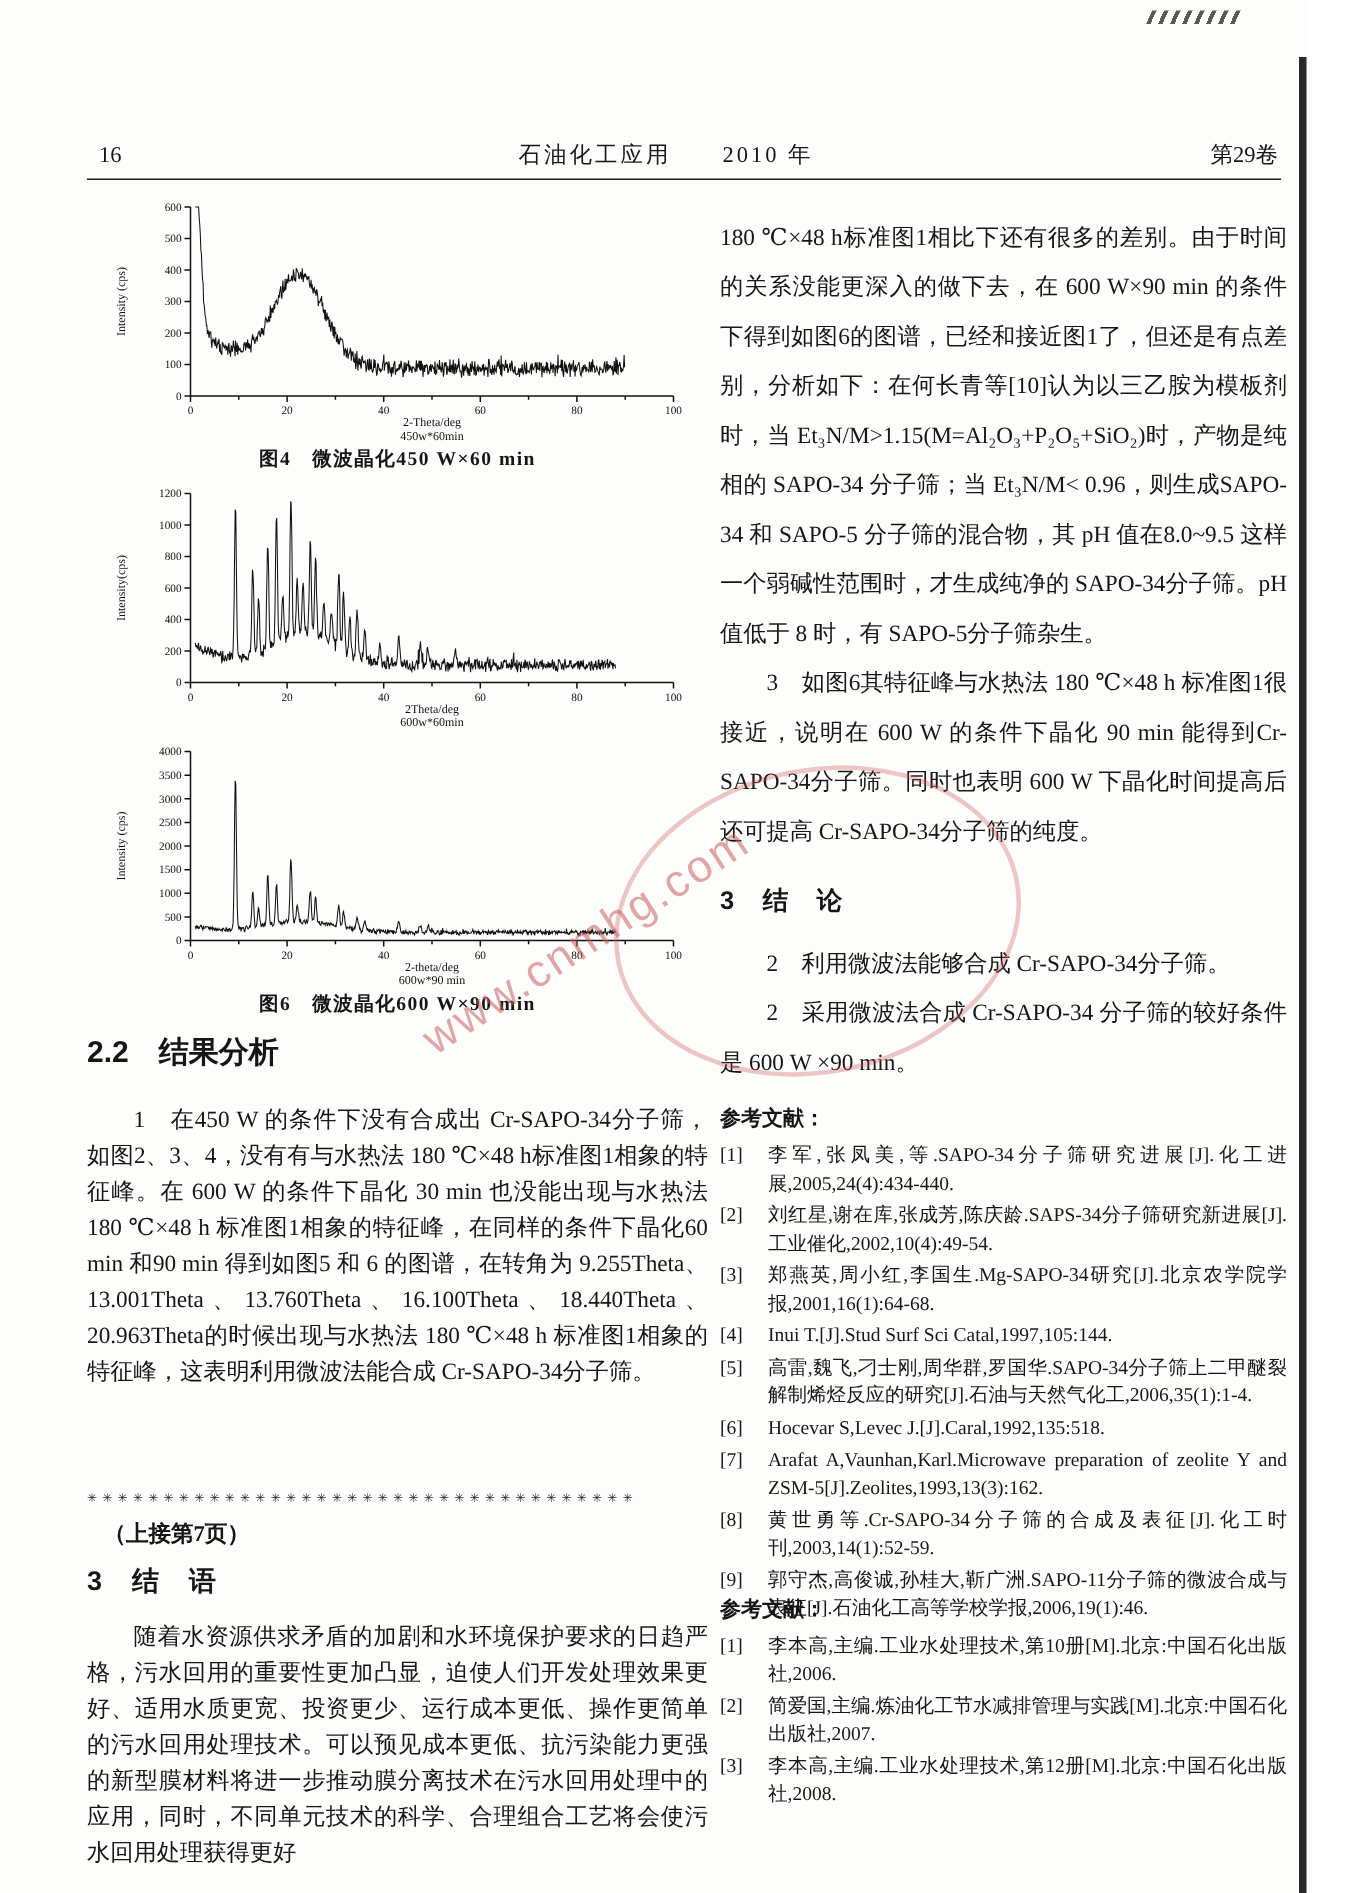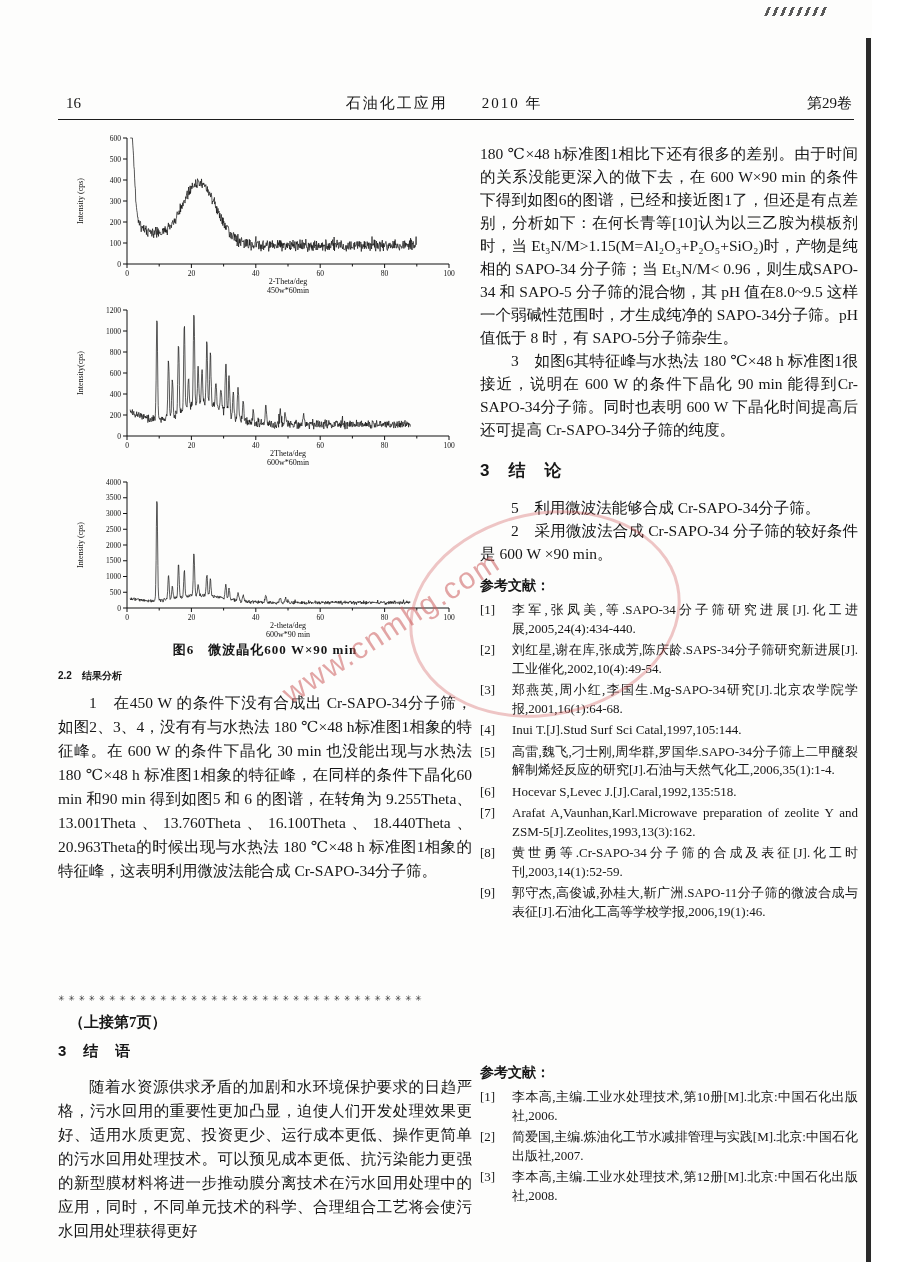--- a/index.html
+++ b/index.html
@@ -19,26 +19,26 @@
   .left-top{left:58px;top:130px;width:414px;}
   .right-top{left:480px;top:142px;width:378px;}
   .left-bottom{left:58px;top:994px;width:414px;}
   .right-bottom{left:480px;top:1052px;width:378px;}
   
   .figure{margin:0 0 6px 0;text-align:center;}
   .chart{display:flex;justify-content:center;}
   .figcap{font-size:13px;font-weight:bold;margin-top:1px;letter-spacing:1px;}
   
   .body{font-size:15.5px;line-height:24px;text-align:justify;margin:0;}
-  .rt .body{line-height:23px;}
+  .rt .body{line-height:33px;}
   .indent{text-indent:2em;}
   .hei{font-family:"Liberation Sans","DejaVu Sans",sans-serif;font-weight:bold;}
-  .h3{font-size:10px;margin:10px 0 8px 0;}
+  .h3{font-size:20px;margin:10px 0 20px 0;}
   .h2{font-size:17px;margin:18px 0 14px 0;letter-spacing:1px;}
-  .h2b{font-size:15px;margin:10px 0 14px 0;letter-spacing:1px;}
+  .h2b{font-size:18px;margin:10px 0 14px 0;letter-spacing:1px;}
   .ref-label{font-size:14px;margin:12px 0 6px 0;}
   .refs{margin:0;}
   .ref{display:flex;font-size:13px;line-height:18.5px;margin-bottom:3px;}
   .ref-num{flex:0 0 32px;}
   .ref-text{flex:1;text-align:justify;}
   .divider{font-size:8px;letter-spacing:3.5px;white-space:nowrap;overflow:hidden;color:#2a2a2a;margin:0 0 10px 0;}
   .continued{font-size:15px;font-weight:bold;margin:2px 0 0 11px;}
   
   .wm-circle{position:absolute;left:408px;top:512px;width:268px;height:198px;border:3px solid rgba(208,82,82,.32);
              border-radius:50%;transform:rotate(-12deg);pointer-events:none;}
@@ -97,20 +97,21 @@
             <text x="315.6" y="146" text-anchor="middle" font-size="7.5" fill="#111" style="font-family: &quot;Liberation Serif&quot;, &quot;DejaVu Serif&quot;, serif;">80</text>
             <line x1="347.8" y1="134" x2="347.8" y2="136.5" stroke="#111" stroke-width="1"></line>
             <line x1="380" y1="134" x2="380" y2="138" stroke="#111" stroke-width="1"></line>
             <text x="380" y="146" text-anchor="middle" font-size="7.5" fill="#111" style="font-family: &quot;Liberation Serif&quot;, &quot;DejaVu Serif&quot;, serif;">100</text>
             <text x="14" y="71" text-anchor="middle" font-size="8" fill="#111" transform="rotate(-90 14 71)" style="font-family: &quot;Liberation Serif&quot;, &quot;DejaVu Serif&quot;, serif;">Intensity (cps)</text>
             <text x="219" y="154" text-anchor="middle" font-size="8" fill="#111" style="font-family: &quot;Liberation Serif&quot;, &quot;DejaVu Serif&quot;, serif;">2-Theta/deg</text>
             <text x="219" y="163" text-anchor="middle" font-size="8" fill="#111" style="font-family: &quot;Liberation Serif&quot;, &quot;DejaVu Serif&quot;, serif;">450w*60min</text>
             <path d="M61.2 8.0L61.6 8.0L62.0 8.0L62.3 8.0L62.7 8.0L63.1 8.0L63.4 8.0L63.8 15.2L64.2 20.3L64.5 25.2L64.9 36.5L65.3 39.3L65.6 48.2L66.0 55.9L66.4 58.7L66.7 71.0L67.1 73.4L67.5 77.6L67.8 80.5L68.2 82.5L68.6 87.1L68.9 87.0L69.3 92.7L69.7 90.0L70.0 91.9L70.4 95.3L70.8 91.3L71.1 91.4L71.5 91.4L71.9 98.2L72.2 101.8L72.6 97.2L73.0 96.0L73.3 96.9L73.7 98.2L74.1 96.3L74.4 100.7L74.8 95.1L75.2 100.5L75.5 102.3L75.9 99.5L76.3 98.0L76.7 99.4L77.0 95.8L77.4 104.5L77.8 99.6L78.1 105.1L78.5 104.8L78.9 106.6L79.2 98.5L79.6 98.7L80.0 100.5L80.3 101.3L80.7 101.9L81.1 99.8L81.4 101.1L81.8 103.7L82.2 100.7L82.5 101.5L82.9 106.4L83.3 100.3L83.6 98.7L84.0 104.7L84.4 104.2L84.7 107.8L85.1 100.5L85.5 101.1L85.8 104.6L86.2 102.3L86.6 97.0L86.9 101.0L87.3 101.1L87.7 107.5L88.0 97.0L88.4 103.2L88.8 104.6L89.1 98.6L89.5 106.4L89.9 100.4L90.2 103.2L90.6 103.4L91.0 101.9L91.3 104.0L91.7 104.6L92.1 104.0L92.4 104.7L92.8 104.6L93.2 104.1L93.6 98.8L93.9 100.1L94.3 98.1L94.7 103.6L95.0 99.9L95.4 98.3L95.8 101.8L96.1 96.4L96.5 102.1L96.9 98.7L97.2 102.7L97.6 100.1L98.0 101.0L98.3 105.0L98.7 97.1L99.1 95.4L99.4 92.9L99.8 96.7L100.2 94.5L100.5 97.0L100.9 99.3L101.3 96.6L101.6 95.6L102.0 94.9L102.4 97.8L102.7 94.7L103.1 92.0L103.5 92.0L103.8 90.4L104.2 93.4L104.6 94.6L104.9 92.4L105.3 88.7L105.7 92.6L106.0 88.8L106.4 91.9L106.8 93.6L107.1 88.8L107.5 87.9L107.9 82.5L108.2 81.7L108.6 82.9L109.0 84.7L109.4 83.7L109.7 84.2L110.1 80.7L110.5 84.1L110.8 84.1L111.2 73.7L111.6 82.0L111.9 75.5L112.3 78.1L112.7 75.2L113.0 78.8L113.4 75.1L113.8 72.7L114.1 76.1L114.5 71.1L114.9 70.9L115.2 70.1L115.6 71.7L116.0 73.1L116.3 71.3L116.7 66.7L117.1 68.6L117.4 65.2L117.8 63.0L118.2 60.8L118.5 67.8L118.9 69.1L119.3 61.8L119.6 57.0L120.0 65.1L120.4 61.5L120.7 64.1L121.1 55.8L121.5 63.5L121.8 60.4L122.2 56.0L122.6 57.0L122.9 58.9L123.3 52.9L123.7 57.3L124.0 57.4L124.4 57.1L124.8 57.1L125.1 56.4L125.5 53.7L125.9 57.1L126.3 56.4L126.6 49.6L127.0 52.5L127.4 57.2L127.7 55.2L128.1 57.8L128.5 48.7L128.8 49.8L129.2 50.3L129.6 51.6L129.9 51.7L130.3 56.0L130.7 55.0L131.0 53.5L131.4 51.2L131.8 54.8L132.1 56.2L132.5 48.9L132.9 54.7L133.2 57.9L133.6 53.6L134.0 53.0L134.3 54.8L134.7 52.9L135.1 54.0L135.4 54.7L135.8 56.8L136.2 54.8L136.5 55.4L136.9 54.7L137.3 59.8L137.6 61.3L138.0 60.5L138.4 56.5L138.7 62.4L139.1 59.5L139.5 63.6L139.8 65.6L140.2 62.5L140.6 61.8L140.9 64.8L141.3 64.3L141.7 67.1L142.1 62.9L142.4 64.3L142.8 67.2L143.2 74.1L143.5 71.1L143.9 71.7L144.3 71.6L144.6 69.7L145.0 70.2L145.4 67.4L145.7 74.1L146.1 71.7L146.5 77.5L146.8 78.1L147.2 76.3L147.6 83.0L147.9 76.5L148.3 84.2L148.7 81.9L149.0 78.4L149.4 82.7L149.8 82.0L150.1 81.2L150.5 88.0L150.9 83.1L151.2 88.5L151.6 91.1L152.0 86.2L152.3 84.4L152.7 88.6L153.1 93.9L153.4 87.6L153.8 95.6L154.2 87.8L154.5 92.7L154.9 91.3L155.3 98.0L155.6 96.9L156.0 92.9L156.4 99.3L156.7 95.8L157.1 99.8L157.5 97.7L157.8 95.3L158.2 96.2L158.6 96.0L159.0 96.0L159.3 96.8L159.7 98.8L160.1 103.3L160.4 107.2L160.8 103.6L161.2 102.0L161.5 103.7L161.9 108.3L162.3 103.4L162.6 102.8L163.0 109.2L163.4 106.7L163.7 105.8L164.1 104.9L164.5 102.4L164.8 102.9L165.2 110.5L165.6 104.3L165.9 107.2L166.3 104.4L166.7 111.1L167.0 110.2L167.4 112.0L167.8 105.6L168.1 116.0L168.5 113.0L168.9 104.1L169.2 109.7L169.6 117.0L170.0 111.8L170.3 108.7L170.7 113.2L171.1 109.4L171.4 114.0L171.8 115.8L172.2 108.1L172.5 107.5L172.9 110.6L173.3 111.7L173.6 111.0L174.0 111.6L174.4 110.6L174.7 112.3L175.1 118.0L175.5 115.6L175.9 110.7L176.2 109.6L176.6 116.4L177.0 116.7L177.3 109.0L177.7 115.8L178.1 115.9L178.4 109.6L178.8 115.5L179.2 117.8L179.5 118.1L179.9 116.6L180.3 109.3L180.6 115.3L181.0 110.0L181.4 114.1L181.7 116.1L182.1 120.4L182.5 118.4L182.8 112.1L183.2 113.0L183.6 115.2L183.9 117.2L184.3 115.5L184.7 118.3L185.0 116.6L185.4 117.1L185.8 116.4L186.1 112.2L186.5 111.2L186.9 106.4L187.2 117.2L187.6 113.6L188.0 112.2L188.3 112.5L188.7 111.5L189.1 111.7L189.4 113.5L189.8 119.2L190.2 110.9L190.5 112.7L190.9 117.5L191.3 118.7L191.7 114.6L192.0 121.2L192.4 116.0L192.8 114.7L193.1 119.0L193.5 112.8L193.9 111.7L194.2 110.6L194.6 119.9L195.0 116.3L195.3 117.7L195.7 115.6L196.1 117.4L196.4 115.9L196.8 116.1L197.2 112.7L197.5 115.7L197.9 114.9L198.3 110.6L198.6 111.9L199.0 116.0L199.4 116.4L199.7 121.4L200.1 117.9L200.5 111.5L200.8 118.0L201.2 117.3L201.6 111.7L201.9 117.0L202.3 113.2L202.7 113.0L203.0 113.6L203.4 110.4L203.8 117.9L204.1 113.2L204.5 116.8L204.9 114.2L205.2 116.8L205.6 118.6L206.0 114.4L206.3 115.2L206.7 114.8L207.1 115.7L207.4 116.2L207.8 118.1L208.2 115.7L208.6 110.2L208.9 117.8L209.3 112.6L209.7 115.1L210.0 113.7L210.4 110.4L210.8 116.5L211.1 110.5L211.5 117.3L211.9 110.6L212.2 116.4L212.6 112.5L213.0 121.3L213.3 116.6L213.7 113.4L214.1 118.0L214.4 113.3L214.8 115.1L215.2 113.3L215.5 113.1L215.9 114.1L216.3 119.8L216.6 118.2L217.0 118.5L217.4 113.9L217.7 116.9L218.1 112.7L218.5 118.0L218.8 114.9L219.2 113.2L219.6 114.8L219.9 115.7L220.3 115.1L220.7 119.1L221.0 111.0L221.4 120.0L221.8 118.0L222.1 118.9L222.5 112.4L222.9 114.6L223.2 113.7L223.6 116.4L224.0 110.0L224.4 116.4L224.7 114.3L225.1 118.2L225.5 116.4L225.8 111.5L226.2 115.6L226.6 121.1L226.9 119.0L227.3 111.8L227.7 114.3L228.0 112.4L228.4 111.4L228.8 119.9L229.1 118.9L229.5 113.9L229.9 116.0L230.2 117.3L230.6 117.6L231.0 109.6L231.3 118.1L231.7 114.1L232.1 113.6L232.4 118.8L232.8 114.8L233.2 109.9L233.5 118.9L233.9 119.1L234.3 112.7L234.6 112.7L235.0 118.5L235.4 117.8L235.7 113.0L236.1 115.3L236.5 114.3L236.8 109.1L237.2 113.3L237.6 117.6L237.9 117.2L238.3 117.6L238.7 121.8L239.0 118.9L239.4 112.9L239.8 116.6L240.1 120.4L240.5 113.7L240.9 117.4L241.3 116.0L241.6 113.5L242.0 112.7L242.4 118.5L242.7 114.7L243.1 120.4L243.5 115.6L243.8 118.2L244.2 120.7L244.6 112.4L244.9 114.8L245.3 117.9L245.7 110.7L246.0 113.7L246.4 115.9L246.8 115.1L247.1 120.0L247.5 111.0L247.9 116.1L248.2 120.0L248.6 119.6L249.0 114.6L249.3 117.3L249.7 113.0L250.1 118.1L250.4 116.2L250.8 114.8L251.2 115.2L251.5 117.9L251.9 115.5L252.3 117.3L252.6 113.2L253.0 116.5L253.4 112.6L253.7 120.5L254.1 116.0L254.5 114.8L254.8 116.4L255.2 116.0L255.6 114.8L255.9 116.7L256.3 121.3L256.7 109.7L257.0 109.6L257.4 113.1L257.8 118.8L258.2 116.0L258.5 117.8L258.9 120.0L259.3 113.6L259.6 118.3L260.0 115.6L260.4 119.8L260.7 113.1L261.1 116.0L261.5 117.5L261.8 118.1L262.2 113.9L262.6 111.1L262.9 114.5L263.3 111.7L263.7 109.6L264.0 115.8L264.4 113.4L264.8 119.9L265.1 107.0L265.5 120.9L265.9 113.1L266.2 113.6L266.6 113.4L267.0 114.9L267.3 117.3L267.7 113.5L268.1 109.9L268.4 115.0L268.8 114.9L269.2 112.6L269.5 118.5L269.9 117.5L270.3 115.4L270.6 114.6L271.0 112.0L271.4 117.4L271.7 115.8L272.1 110.5L272.5 112.0L272.8 117.3L273.2 117.0L273.6 119.0L274.0 115.6L274.3 114.1L274.7 119.3L275.1 119.3L275.4 119.9L275.8 119.4L276.2 119.5L276.5 117.1L276.9 115.3L277.3 121.3L277.6 117.4L278.0 115.5L278.4 118.5L278.7 117.6L279.1 112.8L279.5 118.8L279.8 119.4L280.2 118.0L280.6 111.6L280.9 114.5L281.3 117.6L281.7 119.5L282.0 111.5L282.4 118.2L282.8 117.4L283.1 117.1L283.5 118.0L283.9 118.4L284.2 117.2L284.6 114.4L285.0 113.0L285.3 119.7L285.7 112.1L286.1 114.5L286.4 116.3L286.8 116.5L287.2 114.7L287.5 114.6L287.9 111.6L288.3 113.4L288.6 118.6L289.0 111.4L289.4 115.9L289.7 115.9L290.1 116.2L290.5 111.4L290.9 117.3L291.2 112.9L291.6 112.1L292.0 112.1L292.3 121.5L292.7 114.6L293.1 114.2L293.4 117.5L293.8 118.6L294.2 114.9L294.5 114.5L294.9 117.0L295.3 111.2L295.6 118.8L296.0 111.8L296.4 117.2L296.7 116.1L297.1 117.5L297.5 118.6L297.8 117.0L298.2 111.6L298.6 115.7L298.9 115.3L299.3 113.0L299.7 118.7L300.0 112.6L300.4 115.1L300.8 115.4L301.1 120.8L301.5 113.5L301.9 114.6L302.2 113.8L302.6 119.0L303.0 106.5L303.3 115.5L303.7 114.8L304.1 114.2L304.4 113.7L304.8 115.3L305.2 109.7L305.5 117.4L305.9 110.0L306.3 118.5L306.7 121.2L307.0 116.7L307.4 111.1L307.8 113.7L308.1 117.9L308.5 113.1L308.9 118.7L309.2 118.7L309.6 116.1L310.0 113.6L310.3 113.7L310.7 111.7L311.1 121.4L311.4 114.6L311.8 112.5L312.2 116.9L312.5 114.2L312.9 113.5L313.3 110.1L313.6 117.9L314.0 114.3L314.4 121.0L314.7 113.2L315.1 117.0L315.5 116.5L315.8 114.4L316.2 113.6L316.6 112.6L316.9 111.4L317.3 113.9L317.7 117.8L318.0 119.5L318.4 120.5L318.8 118.2L319.1 114.7L319.5 118.3L319.9 113.4L320.2 116.1L320.6 115.4L321.0 112.9L321.3 115.1L321.7 118.1L322.1 114.5L322.4 116.7L322.8 116.6L323.2 116.5L323.6 118.4L323.9 111.1L324.3 112.3L324.7 117.9L325.0 116.2L325.4 111.2L325.8 118.1L326.1 109.5L326.5 114.9L326.9 113.7L327.2 114.0L327.6 118.1L328.0 117.8L328.3 117.1L328.7 113.8L329.1 115.7L329.4 116.7L329.8 118.1L330.2 119.1L330.5 120.3L330.9 114.3L331.3 116.3L331.6 116.2L332.0 116.0L332.4 116.2L332.7 118.4L333.1 118.1L333.5 116.1L333.8 112.6L334.2 111.0L334.6 116.8L334.9 118.5L335.3 113.5L335.7 110.7L336.0 117.5L336.4 112.7L336.8 116.3L337.1 115.5L337.5 113.4L337.9 114.8L338.2 114.1L338.6 115.5L339.0 116.9L339.3 113.8L339.7 119.7L340.1 119.0L340.5 110.6L340.8 117.2L341.2 117.5L341.6 108.1L341.9 119.1L342.3 109.8L342.7 112.2L343.0 120.0L343.4 113.2L343.8 114.2L344.1 111.3L344.5 112.8L344.9 118.2L345.2 115.1L345.6 117.5L346.0 116.5L346.3 116.7L346.7 114.0L347.1 106.6L347.4 114.8" fill="none" stroke="#111" stroke-width="0.7"></path>
           </svg>
         </div>
+      <figcaption class="figcap">图4　微波晶化450 W×60 min</figcaption>
     </figure>
     <figure class="figure" style="margin:0 0 6px 0;">
       <div class="chart">
           <svg width="392" height="166">
             <line x1="58" y1="8" x2="58" y2="134" stroke="#111" stroke-width="1"></line>
             <line x1="58" y1="134" x2="380" y2="134" stroke="#111" stroke-width="1"></line>
             <line x1="58" y1="134" x2="54" y2="134" stroke="#111" stroke-width="1"></line>
             <text x="52" y="136.5" text-anchor="end" font-size="7.5" fill="#111" style="font-family: &quot;Liberation Serif&quot;, &quot;DejaVu Serif&quot;, serif;">0</text>
             <line x1="58" y1="113" x2="54" y2="113" stroke="#111" stroke-width="1"></line>
             <text x="52" y="115.5" text-anchor="end" font-size="7.5" fill="#111" style="font-family: &quot;Liberation Serif&quot;, &quot;DejaVu Serif&quot;, serif;">200</text>
@@ -199,21 +200,21 @@
 
     <h3 class="hei h3">2.2　结果分析</h3>
     <p class="body indent">1　在450 W 的条件下没有合成出 Cr-SAPO-34分子筛，如图2、3、4，没有有与水热法 180 ℃×48 h标准图1相象的特征峰。在 600 W 的条件下晶化 30 min 也没能出现与水热法 180 ℃×48 h 标准图1相象的特征峰，在同样的条件下晶化60 min 和90 min 得到如图5 和 6 的图谱，在转角为 9.255Theta、13.001Theta、13.760Theta、16.100Theta、18.440Theta、20.963Theta的时候出现与水热法 180 ℃×48 h 标准图1相象的特征峰，这表明利用微波法能合成 Cr-SAPO-34分子筛。</p>
   </div>
 
   <div class="col right-top rt">
     <p class="body">180 ℃×48 h标准图1相比下还有很多的差别。由于时间的关系没能更深入的做下去，在 600 W×90 min 的条件下得到如图6的图谱，已经和接近图1了，但还是有点差别，分析如下：在何长青等[10]认为以三乙胺为模板剂时，当 Et₃N/M&gt;1.15(M=Al₂O₃+P₂O₅+SiO₂)时，产物是纯相的 SAPO-34 分子筛；当 Et₃N/M&lt; 0.96，则生成SAPO-34 和 SAPO-5 分子筛的混合物，其 pH 值在8.0~9.5 这样一个弱碱性范围时，才生成纯净的 SAPO-34分子筛。pH 值低于 8 时，有 SAPO-5分子筛杂生。</p>
     <p class="body indent">3　如图6其特征峰与水热法 180 ℃×48 h 标准图1很接近，说明在 600 W 的条件下晶化 90 min 能得到Cr-SAPO-34分子筛。同时也表明 600 W 下晶化时间提高后还可提高 Cr-SAPO-34分子筛的纯度。</p>
 
     <h2 class="hei h2">3　结　论</h2>
-    <p class="body indent">5　利用微波法能够合成 Cr-SAPO-34分子筛。</p>
+    <p class="body indent">2　利用微波法能够合成 Cr-SAPO-34分子筛。</p>
     <p class="body indent">2　采用微波法合成 Cr-SAPO-34 分子筛的较好条件是 600 W ×90 min。</p>
 
     <p class="hei ref-label">参考文献：</p>
     <div class="refs">
       <div class="ref">
         <span class="ref-num">[1]</span>
         <span class="ref-text">李军,张凤美,等.SAPO-34分子筛研究进展[J].化工进展,2005,24(4):434-440.</span>
       </div>
       <div class="ref">
         <span class="ref-num">[2]</span>

